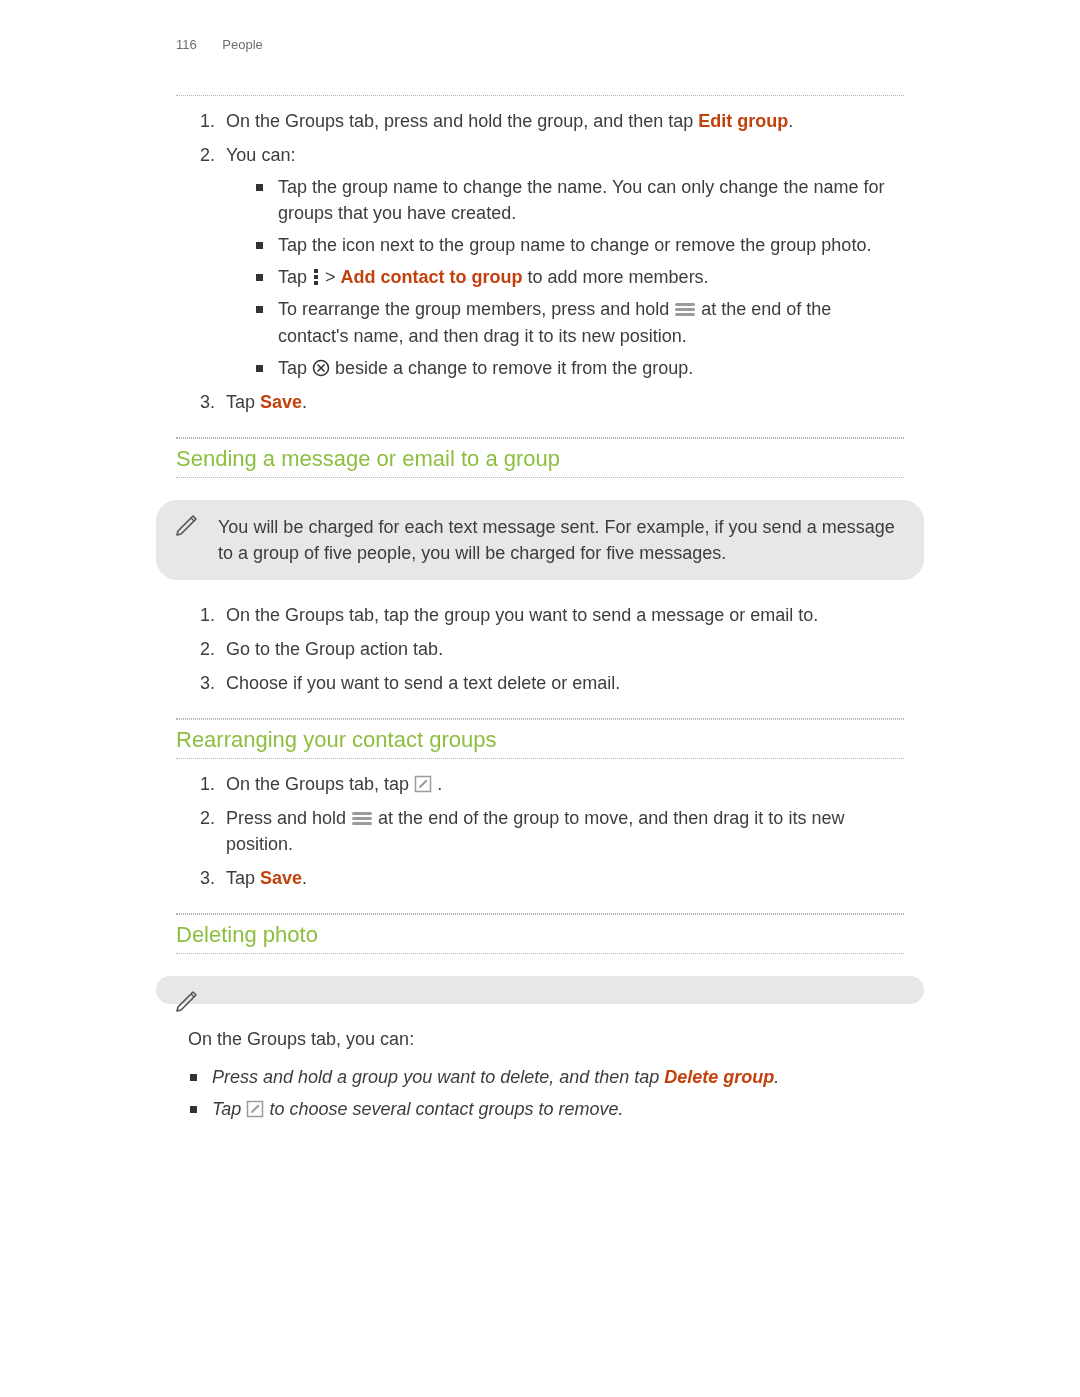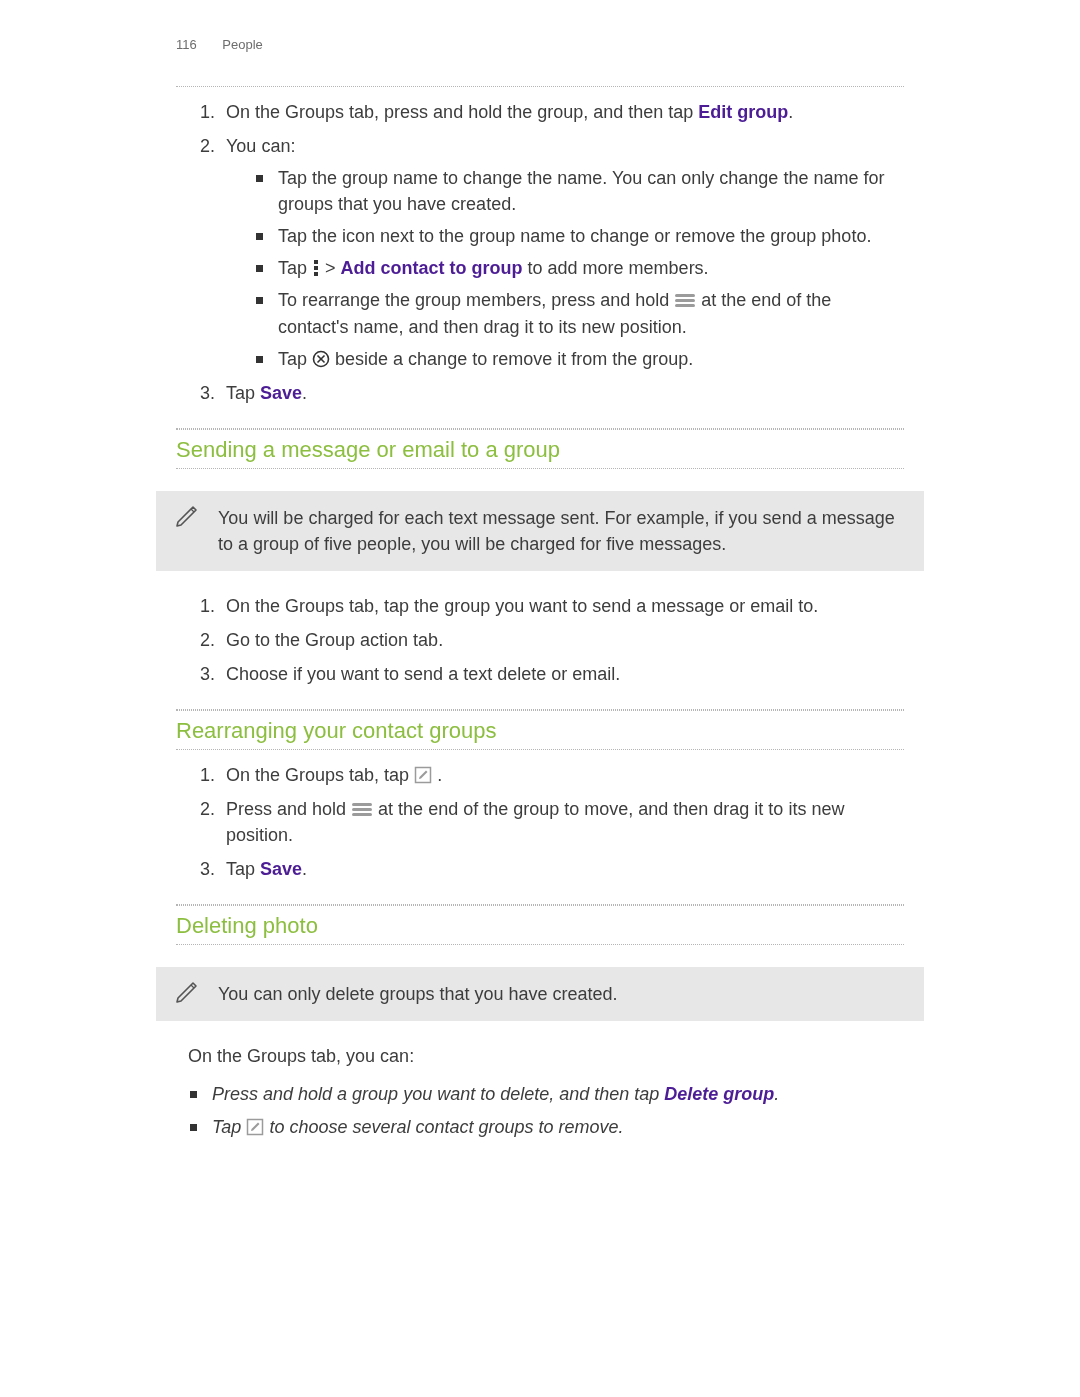--- a/index.html
+++ b/index.html
@@ -20,35 +20,36 @@
     line-height:1.45;
   }
   .page{
     padding:36px 0 0 0;
     box-sizing:border-box;
   }
   .header{
     padding-left:176px;
     font-size:13px;
     color:var(--muted);
-    margin-bottom:31px;
+    margin-bottom:40px;
   }
   .header .pn{display:inline-block;margin-right:22px;}
   .content{
     margin-left:176px;
     margin-right:176px;
   }
   .note-block{
     margin-left:156px;
     margin-right:156px;
     background:var(--note-bg);
     padding:14px 20px 14px 62px;
     position:relative;
     margin-top:22px;
     margin-bottom:22px;
+    border-radius:21px;
   }
   .note-block .pencil{
     position:absolute;
     left:16px; top:10px;
     width:30px; height:30px;
   }
   h2.section{
     font-size:22px;
     font-weight:400;
     color:var(--green);
@@ -70,21 +71,21 @@
   ul.sub>li::before{
     content:"";
     position:absolute;
     left:0; top:10px;
     width:7px; height:7px;
     background:#333;
   }
   .para{margin:12px 12px;}
   .icon{display:inline-block;vertical-align:-3px;}
   svg{display:block;}
-  b,.bold{font-weight:600;color:#4c1d95;}
+  b,.bold{font-weight:600;color:#c2410c;}
 </style>
 </head>
 <body>
 
 <div class="page">
 
   <div class="header">
     <span class="pn">116</span>
     <span>People</span>
   </div>
@@ -196,21 +197,20 @@
     <h2 class="section">Deleting photo</h2>
   </div>
 
   <div class="note-block">
     <span class="pencil">
       <svg width="30" height="30" viewBox="0 0 30 30">
           <path d="M5 25 L9 24 L24 9 L21 6 L6 21 Z" fill="none" stroke="#555" stroke-width="1.6" stroke-linejoin="round"></path>
           <line x1="19" y1="8" x2="22" y2="11" stroke="#555" stroke-width="1.3"></line>
         </svg>
     </span>
-    <span>You can only delete groups that you have created.</span>
   </div>
 
   <div class="content">
     <p class="para">On the Groups tab, you can:</p>
     <ul class="sub" style="margin-left:14px;font-style:italic;">
       <li>
         <span>Press and hold a group you want to delete, and then tap </span><span class="bold">Delete group</span><span>.</span>
       </li>
       <li>
         <span>Tap </span>

